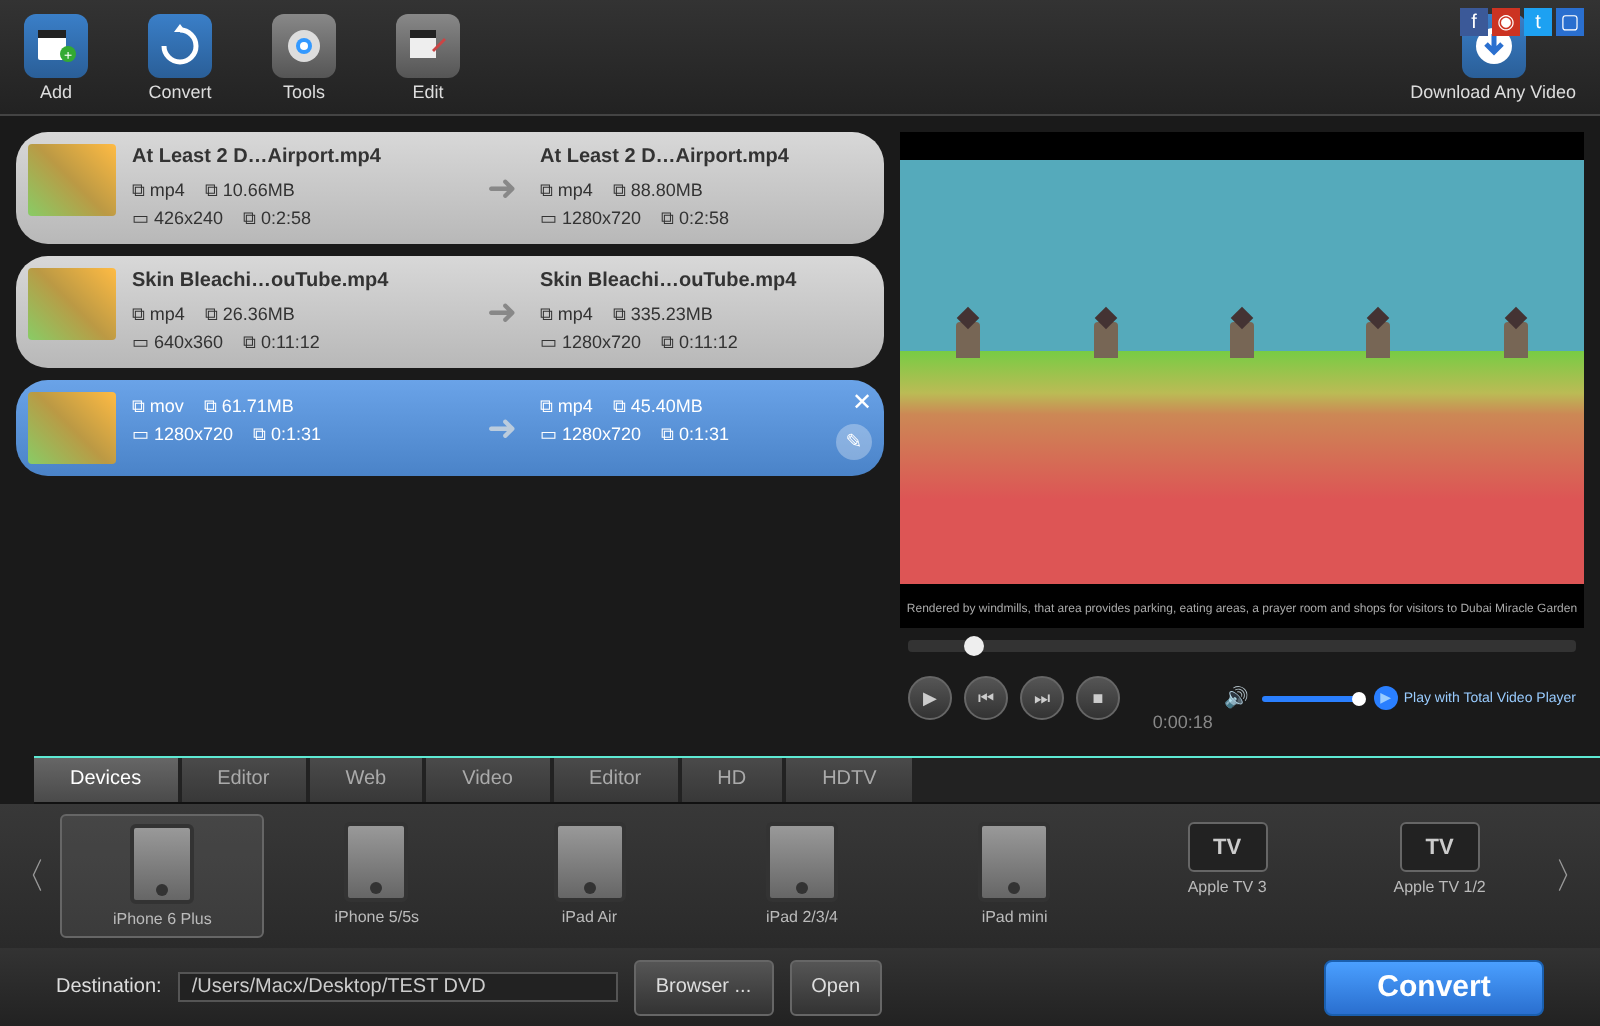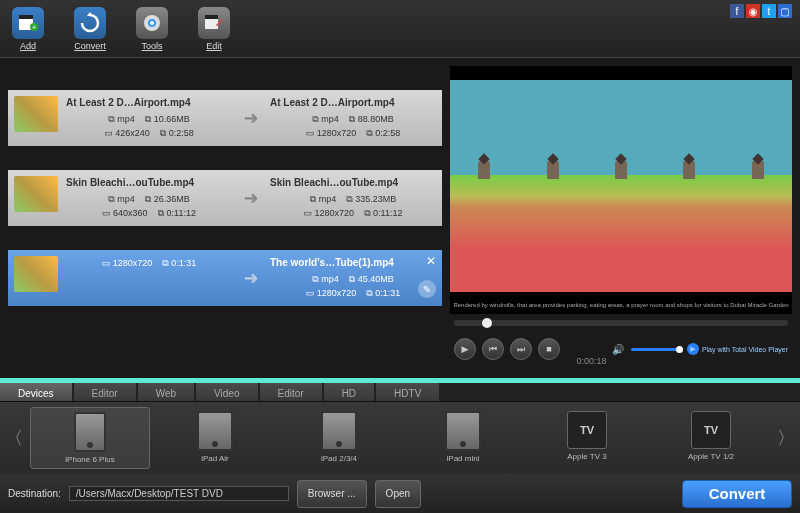--- a/index.html
+++ b/index.html
@@ -1,71 +1,71 @@
 <!DOCTYPE html>
 <html><head>
 <meta charset="utf-8">
 <style>
 * { margin:0; padding:0; box-sizing:border-box; font-family:Arial,sans-serif; }
 body { width:800px; height:513px; background:#1a1a1a; color:#ccc; overflow:hidden; font-size:10px; }
 .toolbar { height:58px; background:linear-gradient(#333,#222); display:flex; align-items:center; padding:4px 12px; gap:30px; border-bottom:1px solid #444; }
-.tool-btn { display:flex; flex-direction:column; align-items:center; gap:2px; cursor:pointer;text-decoration:underline; }
+.tool-btn { display:flex; flex-direction:column; align-items:center; gap:2px; cursor:pointer; }
 .tool-icon { width:32px; height:32px; border-radius:6px; display:flex; align-items:center; justify-content:center; }
 .tool-add { background:linear-gradient(#3a7fc8,#2a5f98); }
 .tool-convert { background:linear-gradient(#3a7fc8,#2a5f98); }
 .tool-tools { background:linear-gradient(#888,#555); }
 .tool-edit { background:linear-gradient(#888,#555); }
 .tool-download { background:linear-gradient(#3a7fc8,#2a5f98); }
 .tool-label { font-size:9px; color:#ddd; }
 .spacer { flex:1; }
 .social { display:flex; gap:2px; position:absolute; right:8px; top:4px; }
 .social span { width:14px; height:14px; display:flex; align-items:center; justify-content:center; font-size:10px; }
 .main { display:flex; height:320px; }
 .left-panel { width:450px; padding:8px; }
-.file-row { display:flex; background:linear-gradient(#d8d8d8,#b8b8b8); border-radius:0; margin-bottom:6px; padding:6px; gap:8px; position:relative; color:#333;margin-top:24px; }
+.file-row { display:flex; background:linear-gradient(#d8d8d8,#b8b8b8); border-radius:16px; margin-bottom:6px; padding:6px; gap:8px; position:relative; color:#333; }
 .file-row.selected { background:linear-gradient(#6aa3e8,#4a83c8); color:#fff; }
 .thumb { width:44px; height:36px; background:linear-gradient(45deg,#8c6,#b94,#fb4); border-radius:2px; }
 .file-info { flex:1; display:flex; gap:6px; }
 .info-col { flex:1; font-size:9px; line-height:14px; }
 .info-col .title { font-weight:bold; font-size:10px; margin-bottom:2px; }
-.info-line { display:flex; gap:10px;justify-content:center; }
+.info-line { display:flex; gap:10px; }
 .arrow { width:26px; display:flex; align-items:center; justify-content:center; color:#888; font-size:18px; }
 .file-row.selected .arrow { color:#bcd; }
 .close-x { position:absolute; top:4px; right:6px; font-size:12px; cursor:pointer; }
 .edit-ico { position:absolute; bottom:8px; right:6px; width:18px; height:18px; border-radius:50%; background:rgba(255,255,255,0.3); display:flex; align-items:center; justify-content:center; font-size:10px; }
 .right-panel { flex:1; padding:8px 8px 8px 0; display:flex; flex-direction:column; }
 .video-area { flex:1; background:#000; position:relative; overflow:hidden; }
 .video-thumb { position:absolute; inset:14px 0 22px 0; background:linear-gradient(to bottom,#5ab 0%,#5ab 45%,#7c4 45%,#bb5 55%,#c85 60%,#d55 80%); }
 .windmills { position:absolute; top:38%; left:0; right:0; height:18px; display:flex; justify-content:space-around; }
 .windmill { width:12px; height:18px; background:#765; border-radius:2px 2px 0 0; position:relative; }
 .windmill::before { content:''; position:absolute; top:-6px; left:2px; width:8px; height:8px; background:#433; transform:rotate(45deg); }
 .caption { position:absolute; bottom:4px; left:0; right:0; text-align:center; font-size:6px; color:#aaa; background:rgba(0,0,0,0.6); padding:2px; }
 .progress-bar { height:6px; background:#333; margin:6px 4px 2px; border-radius:2px; position:relative; }
 .progress-dot { position:absolute; left:28px; top:-2px; width:10px; height:10px; background:#eee; border-radius:50%; }
 .controls { display:flex; align-items:center; gap:6px; padding:4px; }
 .ctrl-btn { width:22px; height:22px; border-radius:50%; background:linear-gradient(#555,#333); border:1px solid #666; display:flex; align-items:center; justify-content:center; font-size:9px; cursor:pointer; }
 .time { font-size:9px; color:#888; margin-left:auto;margin-top:24px; }
 .vol-slider { width:50px; height:3px; background:#2a7fff; border-radius:2px; position:relative; }
 .vol-slider::after { content:''; position:absolute; right:-2px; top:-2px; width:7px; height:7px; background:#fff; border-radius:50%; }
 .play-total { display:flex; align-items:center; gap:3px; font-size:7px; color:#9cf; }
 .play-total-ico { width:12px; height:12px; border-radius:50%; background:#2a7fff; display:flex; align-items:center; justify-content:center; font-size:7px; }
-.tabs { display:flex; background:#222; height:24px; border-top:5px solid #5eead4; border-bottom:1px solid #111; }
+.tabs { display:flex; background:#222; height:24px; border-top:1px solid #5eead4; border-bottom:1px solid #111;margin-left:17px; }
 .tab { padding:5px 18px; font-size:10px; color:#aaa; background:linear-gradient(#4a4a4a,#383838); margin-right:2px; cursor:pointer; }
 .tab.active { background:linear-gradient(#666,#4a4a4a); color:#fff; }
 .devices { display:flex; align-items:center; padding:8px 4px; gap:6px; background:linear-gradient(#383838,#2a2a2a); height:72px; }
 .nav-arrow { width:20px; font-size:18px; color:#999; text-align:center; cursor:pointer; }
 .device { flex:1; display:flex; flex-direction:column; align-items:center; gap:3px; cursor:pointer; padding:4px; border-radius:3px; }
 .device.selected { background:rgba(255,255,255,0.08); border:1px solid #666; }
 .dev-icon { width:32px; height:40px; background:linear-gradient(#999,#666); border-radius:3px; border:2px solid #333; position:relative; }
 .dev-icon.tablet { width:36px; height:40px; }
-.dev-icon.tv { width:40px; height:38px; background:#222; border:1px solid #666; display:flex; align-items:center; justify-content:center; font-size:11px; font-weight:bold; color:#ccc; }
+.dev-icon.tv { width:40px; height:25px; background:#222; border:1px solid #666; display:flex; align-items:center; justify-content:center; font-size:11px; font-weight:bold; color:#ccc; }
 .dev-icon::after { content:''; position:absolute; bottom:2px; left:50%; transform:translateX(-50%); width:6px; height:6px; background:#333; border-radius:50%; }
 .dev-icon.tv::after { display:none; }
 .dev-label { font-size:8px; color:#bbb; }
-.bottom { display:flex; align-items:center; padding:8px 8px; gap:8px; background:linear-gradient(#333,#222); height:39px; }
+.bottom { display:flex; align-items:center; padding:8px 28px; gap:8px; background:linear-gradient(#333,#222); height:39px; }
 .dest-label { font-size:10px; color:#ddd; }
 .dest-input { flex:0 0 220px; height:15px; background:#222; border:1px solid #555; color:#ccc; padding:0 6px; font-size:10px; }
 .small-btn { height:28px; padding:0 10px; background:linear-gradient(#555,#333); border:1px solid #666; color:#ddd; font-size:10px; border-radius:3px; cursor:pointer; }
 .convert-btn { margin-left:auto; width:110px; height:28px; background:linear-gradient(#4a9fff,#2a6fcf); border:1px solid #1a5faf; color:#fff; font-size:15px; font-weight:bold; border-radius:4px; cursor:pointer; }
 </style>
 </head>
 <body>
 
 <div class="toolbar">
   <div class="tool-btn">
@@ -102,20 +102,29 @@
     <div class="tool-icon tool-edit">
         <svg width="20" height="20" viewBox="0 0 20 20">
           <rect x="1" y="5" width="13" height="11" fill="#eee"></rect>
           <rect x="1" y="2" width="13" height="4" fill="#222"></rect>
           <path d="M12 12 L18 6 L19 7 L13 13 Z" fill="#c44"></path>
         </svg>
       </div>
     <span class="tool-label">Edit</span>
   </div>
   <div class="spacer"></div>
+  <div class="tool-btn">
+    <div class="tool-icon tool-download">
+        <svg width="20" height="20" viewBox="0 0 20 20">
+          <circle cx="10" cy="10" r="9" fill="#fff"></circle>
+          <path d="M10 4 L10 12 M6 9 L10 13 L14 9" stroke="#2a6fcf" stroke-width="2.5" fill="none"></path>
+        </svg>
+      </div>
+    <span class="tool-label">Download Any Video</span>
+  </div>
   <div class="social">
     <span style="background:#3b5998;color:#fff">f</span>
     <span style="background:#c32;color:#fff">◉</span>
     <span style="background:#1da1f2;color:#fff">t</span>
     <span style="background:#2a6fcf;color:#fff">▢</span>
   </div>
 </div>
 
 <div class="main">
   <div class="left-panel" id="file-list">
@@ -173,27 +182,30 @@
               <span>⧉ 0:11:12</span>
             </div>
       </div>
     </div>
     </div>
       <div class="file-row selected">
     <div class="thumb"></div>
     <div class="file-info">
       <div class="info-col">
         <div class="info-line">
+              <span>⧉ mov</span>
+              <span>⧉ 61.71MB</span>
+            </div>
+        <div class="info-line">
               <span>▭ 1280x720</span>
               <span>⧉ 0:1:31</span>
             </div>
       </div>
       <div class="arrow">➜</div>
       <div class="info-col">
-        <div class="title">The world's…Tube(1).mp4</div>
         <div class="info-line">
               <span>⧉ mp4</span>
               <span>⧉ 45.40MB</span>
             </div>
         <div class="info-line">
               <span>▭ 1280x720</span>
               <span>⧉ 0:1:31</span>
             </div>
       </div>
     </div>
@@ -243,20 +255,24 @@
     <div class="tab">HDTV</div>
   </div>
 <div class="devices">
   <div class="nav-arrow">〈</div>
   <div id="device-list" style="flex:1;display:flex;gap:6px">
       <div class="device selected">
         <div class="dev-icon "></div>
         <div class="dev-label">iPhone 6 Plus</div>
       </div>
       <div class="device">
+        <div class="dev-icon "></div>
+        <div class="dev-label">iPhone 5/5s</div>
+      </div>
+      <div class="device">
         <div class="dev-icon tablet"></div>
         <div class="dev-label">iPad Air</div>
       </div>
       <div class="device">
         <div class="dev-icon tablet"></div>
         <div class="dev-label">iPad 2/3/4</div>
       </div>
       <div class="device">
         <div class="dev-icon tablet"></div>
         <div class="dev-label">iPad mini</div>

